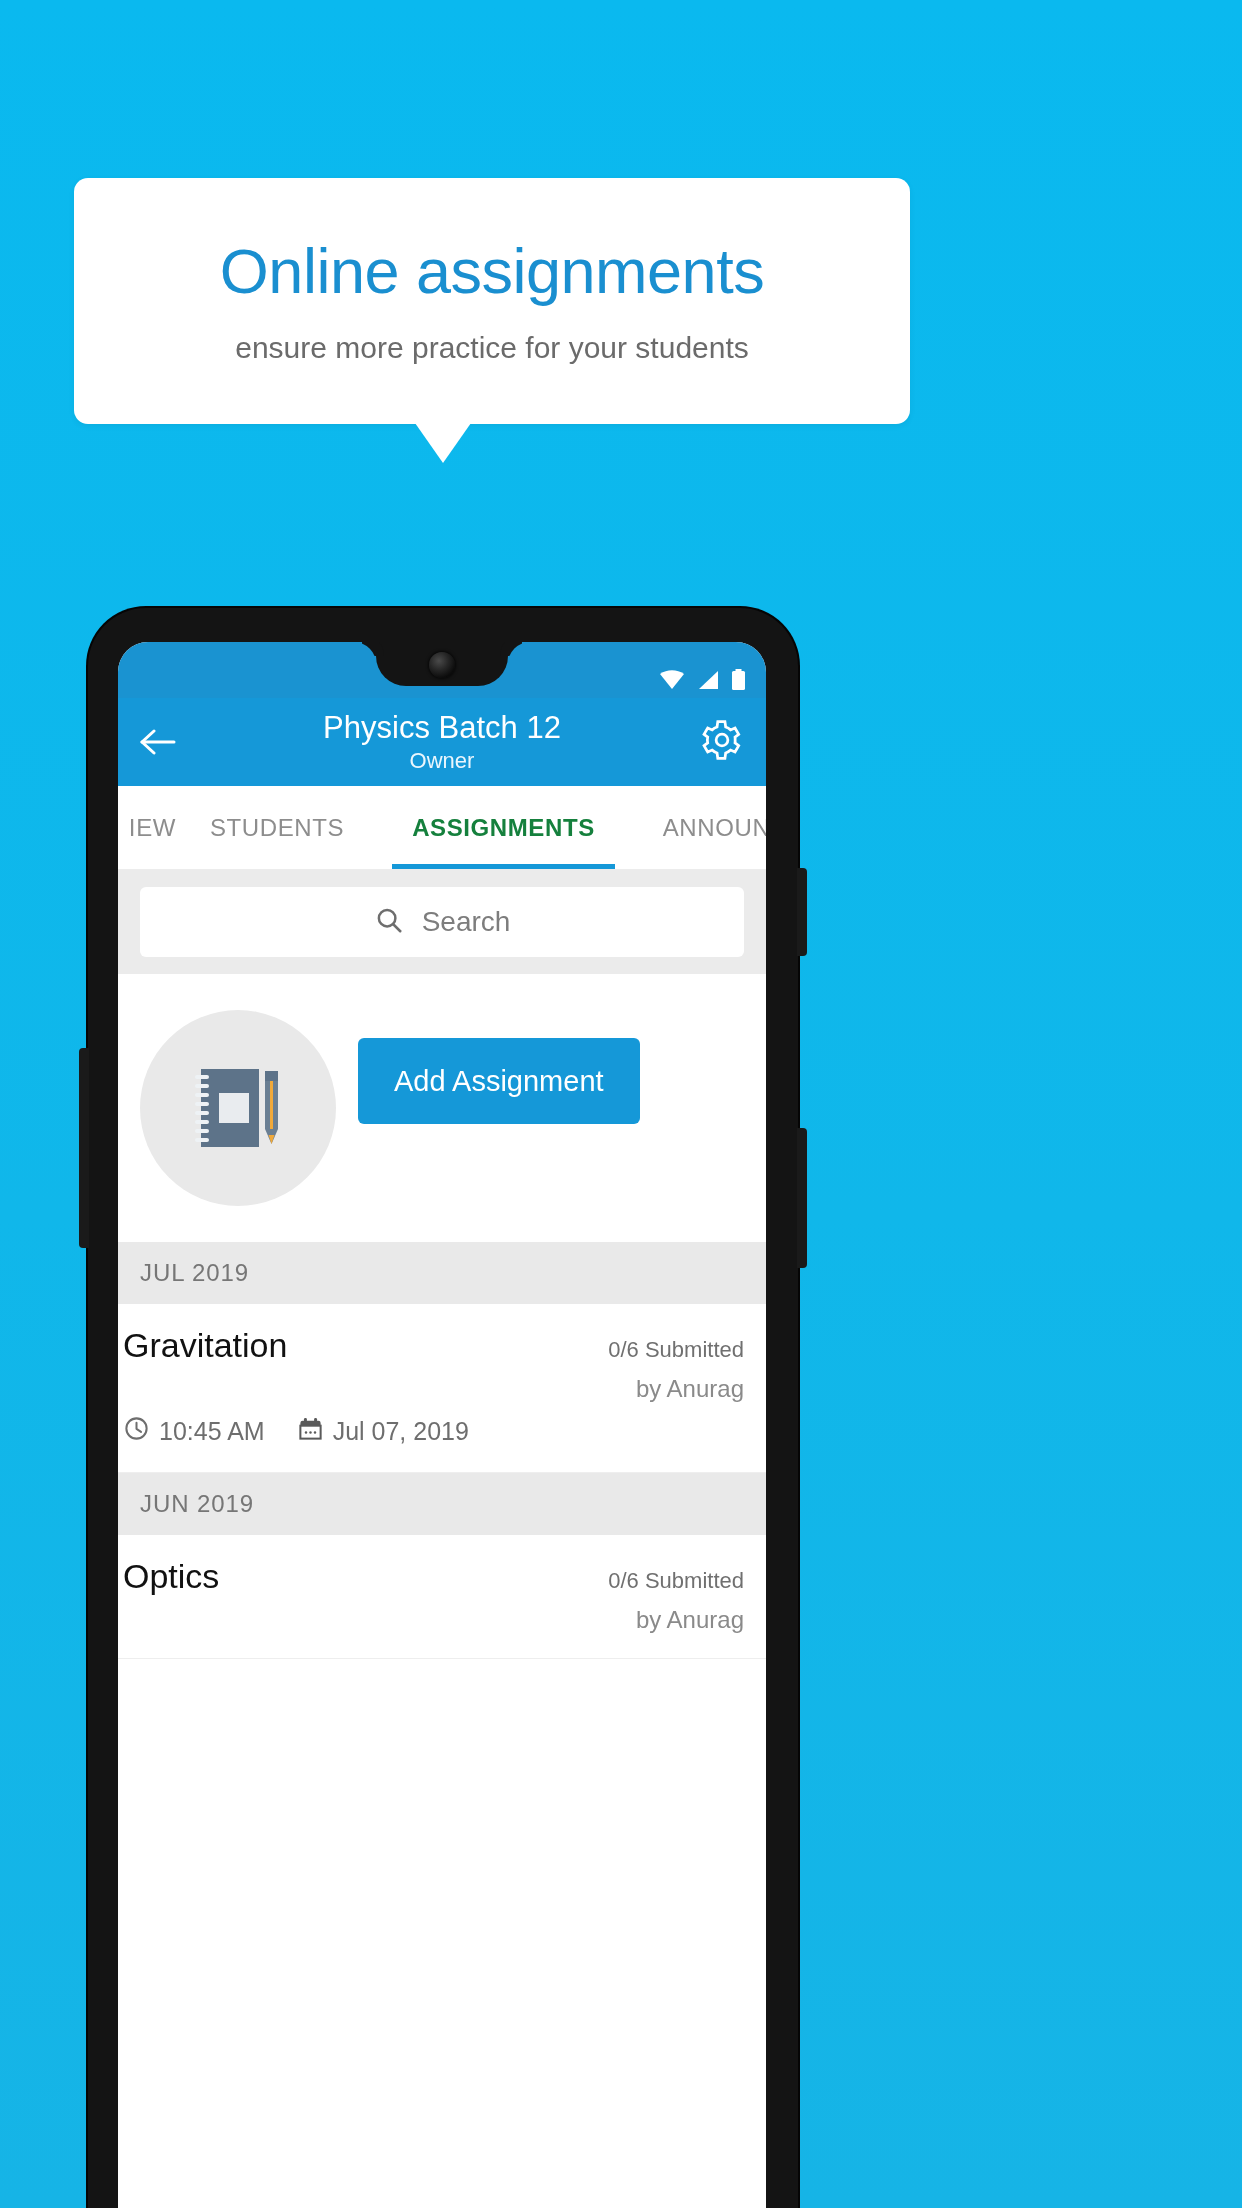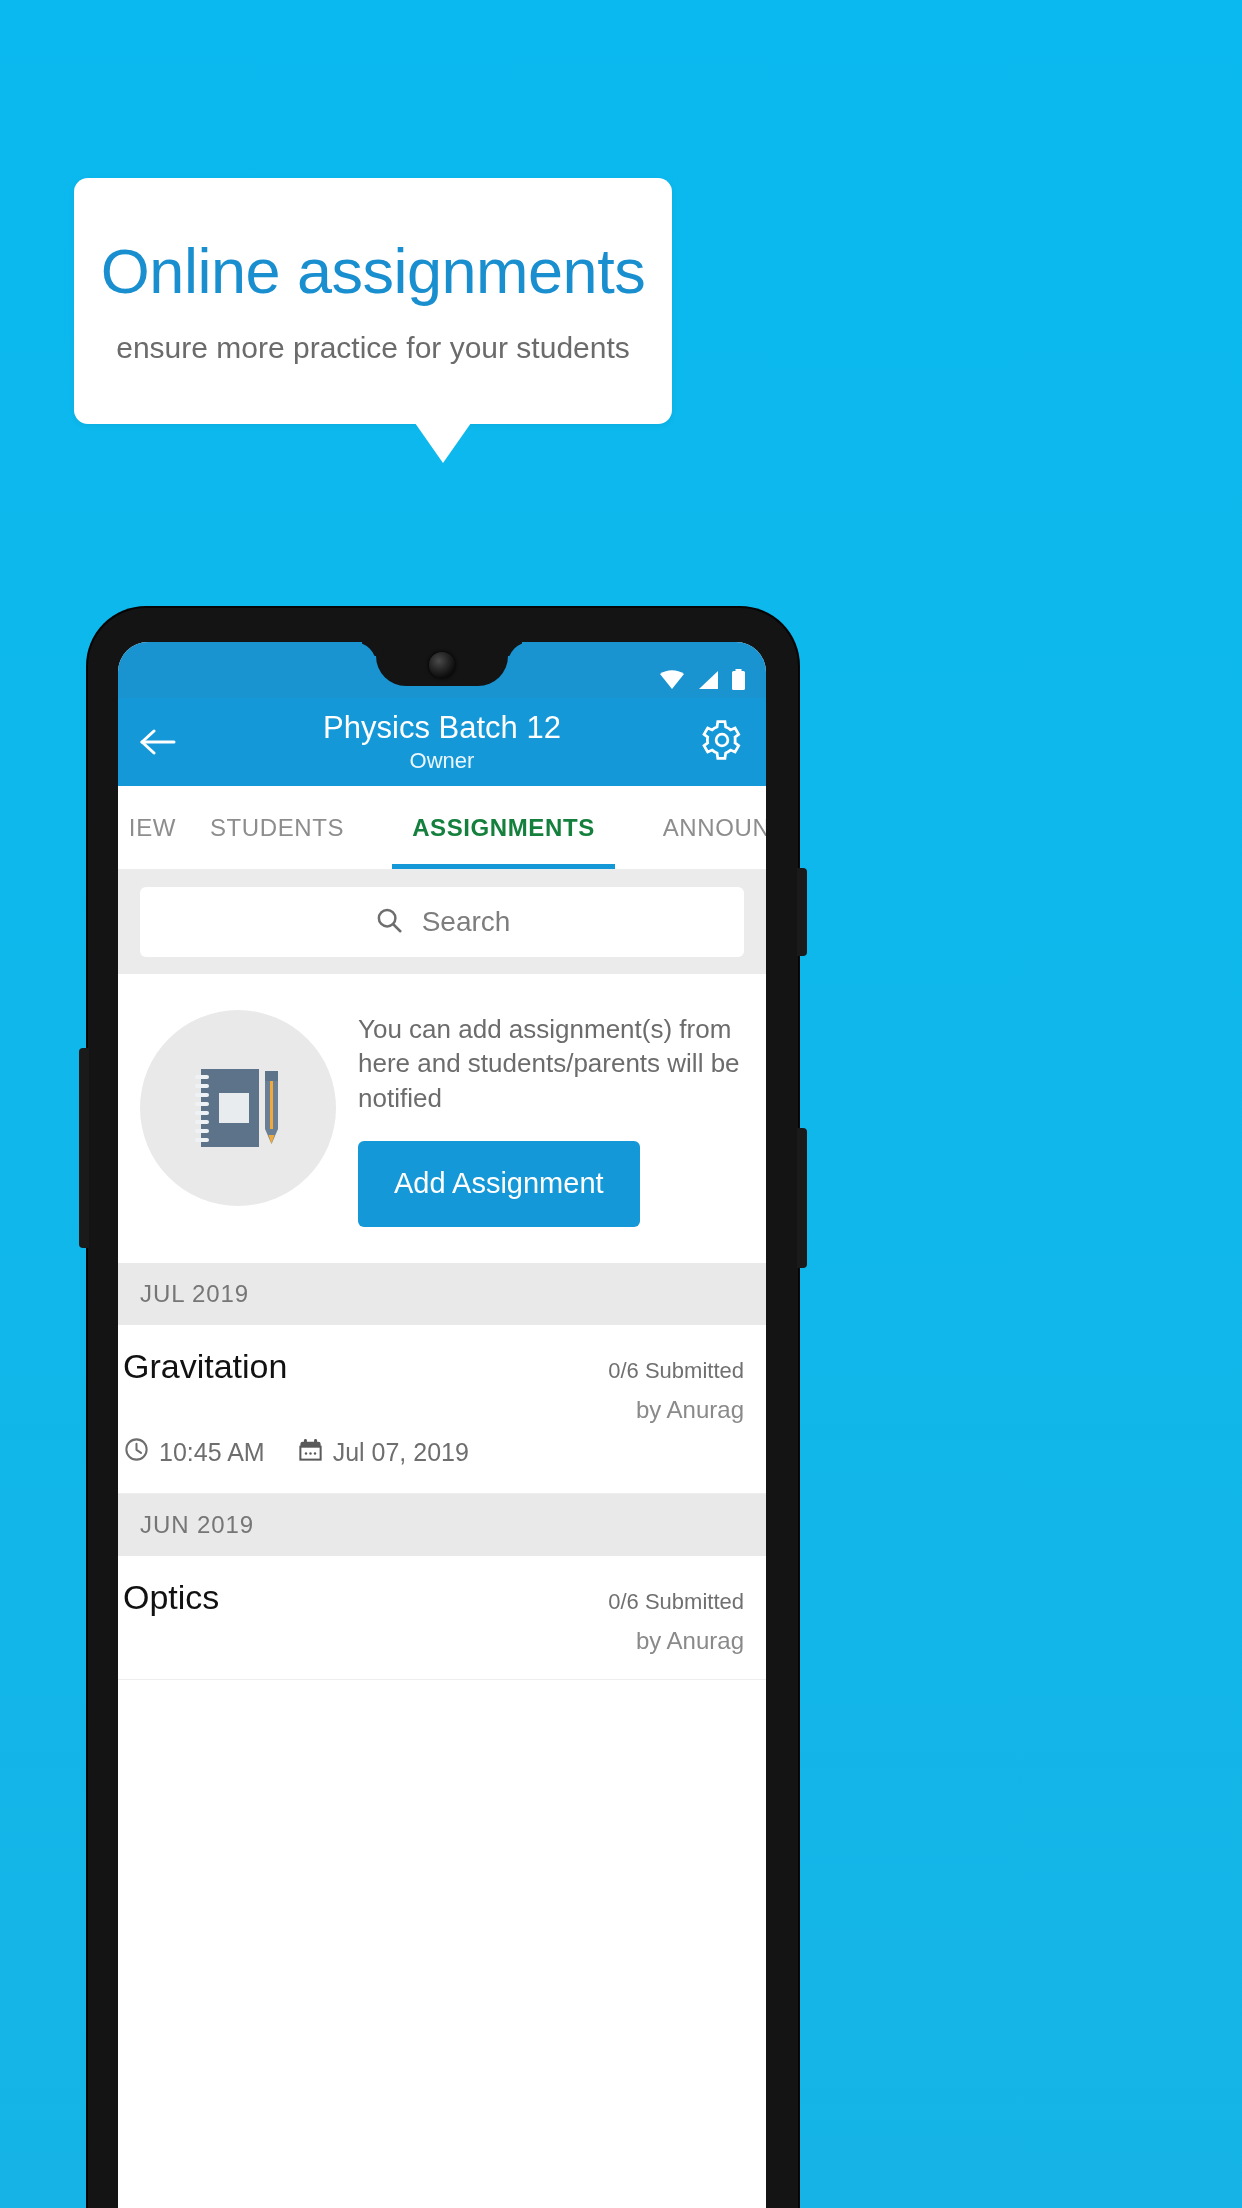--- a/index.html
+++ b/index.html
@@ -14,21 +14,21 @@
   
   #promo-bg {
     position:absolute; inset:0;
     background:linear-gradient(180deg,#0ab9ef 0%,#10b7ea 55%,#16b4e6 100%);
   }
 
   
   #callout {
     position:absolute;
     left:74px; top:178px;
-    width:598px; height:246px;
+    width:836px; height:246px;
     background:#ffffff;
     border-radius:14px;
     display:flex; flex-direction:column;
     align-items:center; justify-content:center;
     box-shadow:0 2px 6px rgba(0,0,0,.06);
   }
   #callout-title {
     font-size:63px;
     font-weight:400;
     color:#1a8fd0;
@@ -351,21 +351,20 @@
           <rect x="40" y="44" width="30" height="30" fill="#e9ecef"></rect>
 
           <rect x="86" y="22" width="13" height="10" fill="#5d7389"></rect>
           <rect x="86" y="32" width="13" height="48" fill="#6a7f93"></rect>
           <rect x="91" y="32" width="3" height="48" fill="#f0a93a"></rect>
           <path d="M86 80 L99 80 L92.5 95 Z" fill="#6a7f93"></path>
           <path d="M89.5 86 L95.5 86 L92.5 95 Z" fill="#f0a93a"></path>
         </svg>
       </div>
       <div id="empty-right">
-        <div id="empty-text">You can add assignment(s) from here and students/parents will be notified</div>
         <button id="add-assignment-btn">Add Assignment</button>
       </div>
     </div>
 
     <div class="month-header">JUL 2019</div>
 
     <div class="assignment-row">
       <div class="row-top">
         <div class="row-title">Gravitation</div>
         <div class="row-submitted">0/6 Submitted</div>

